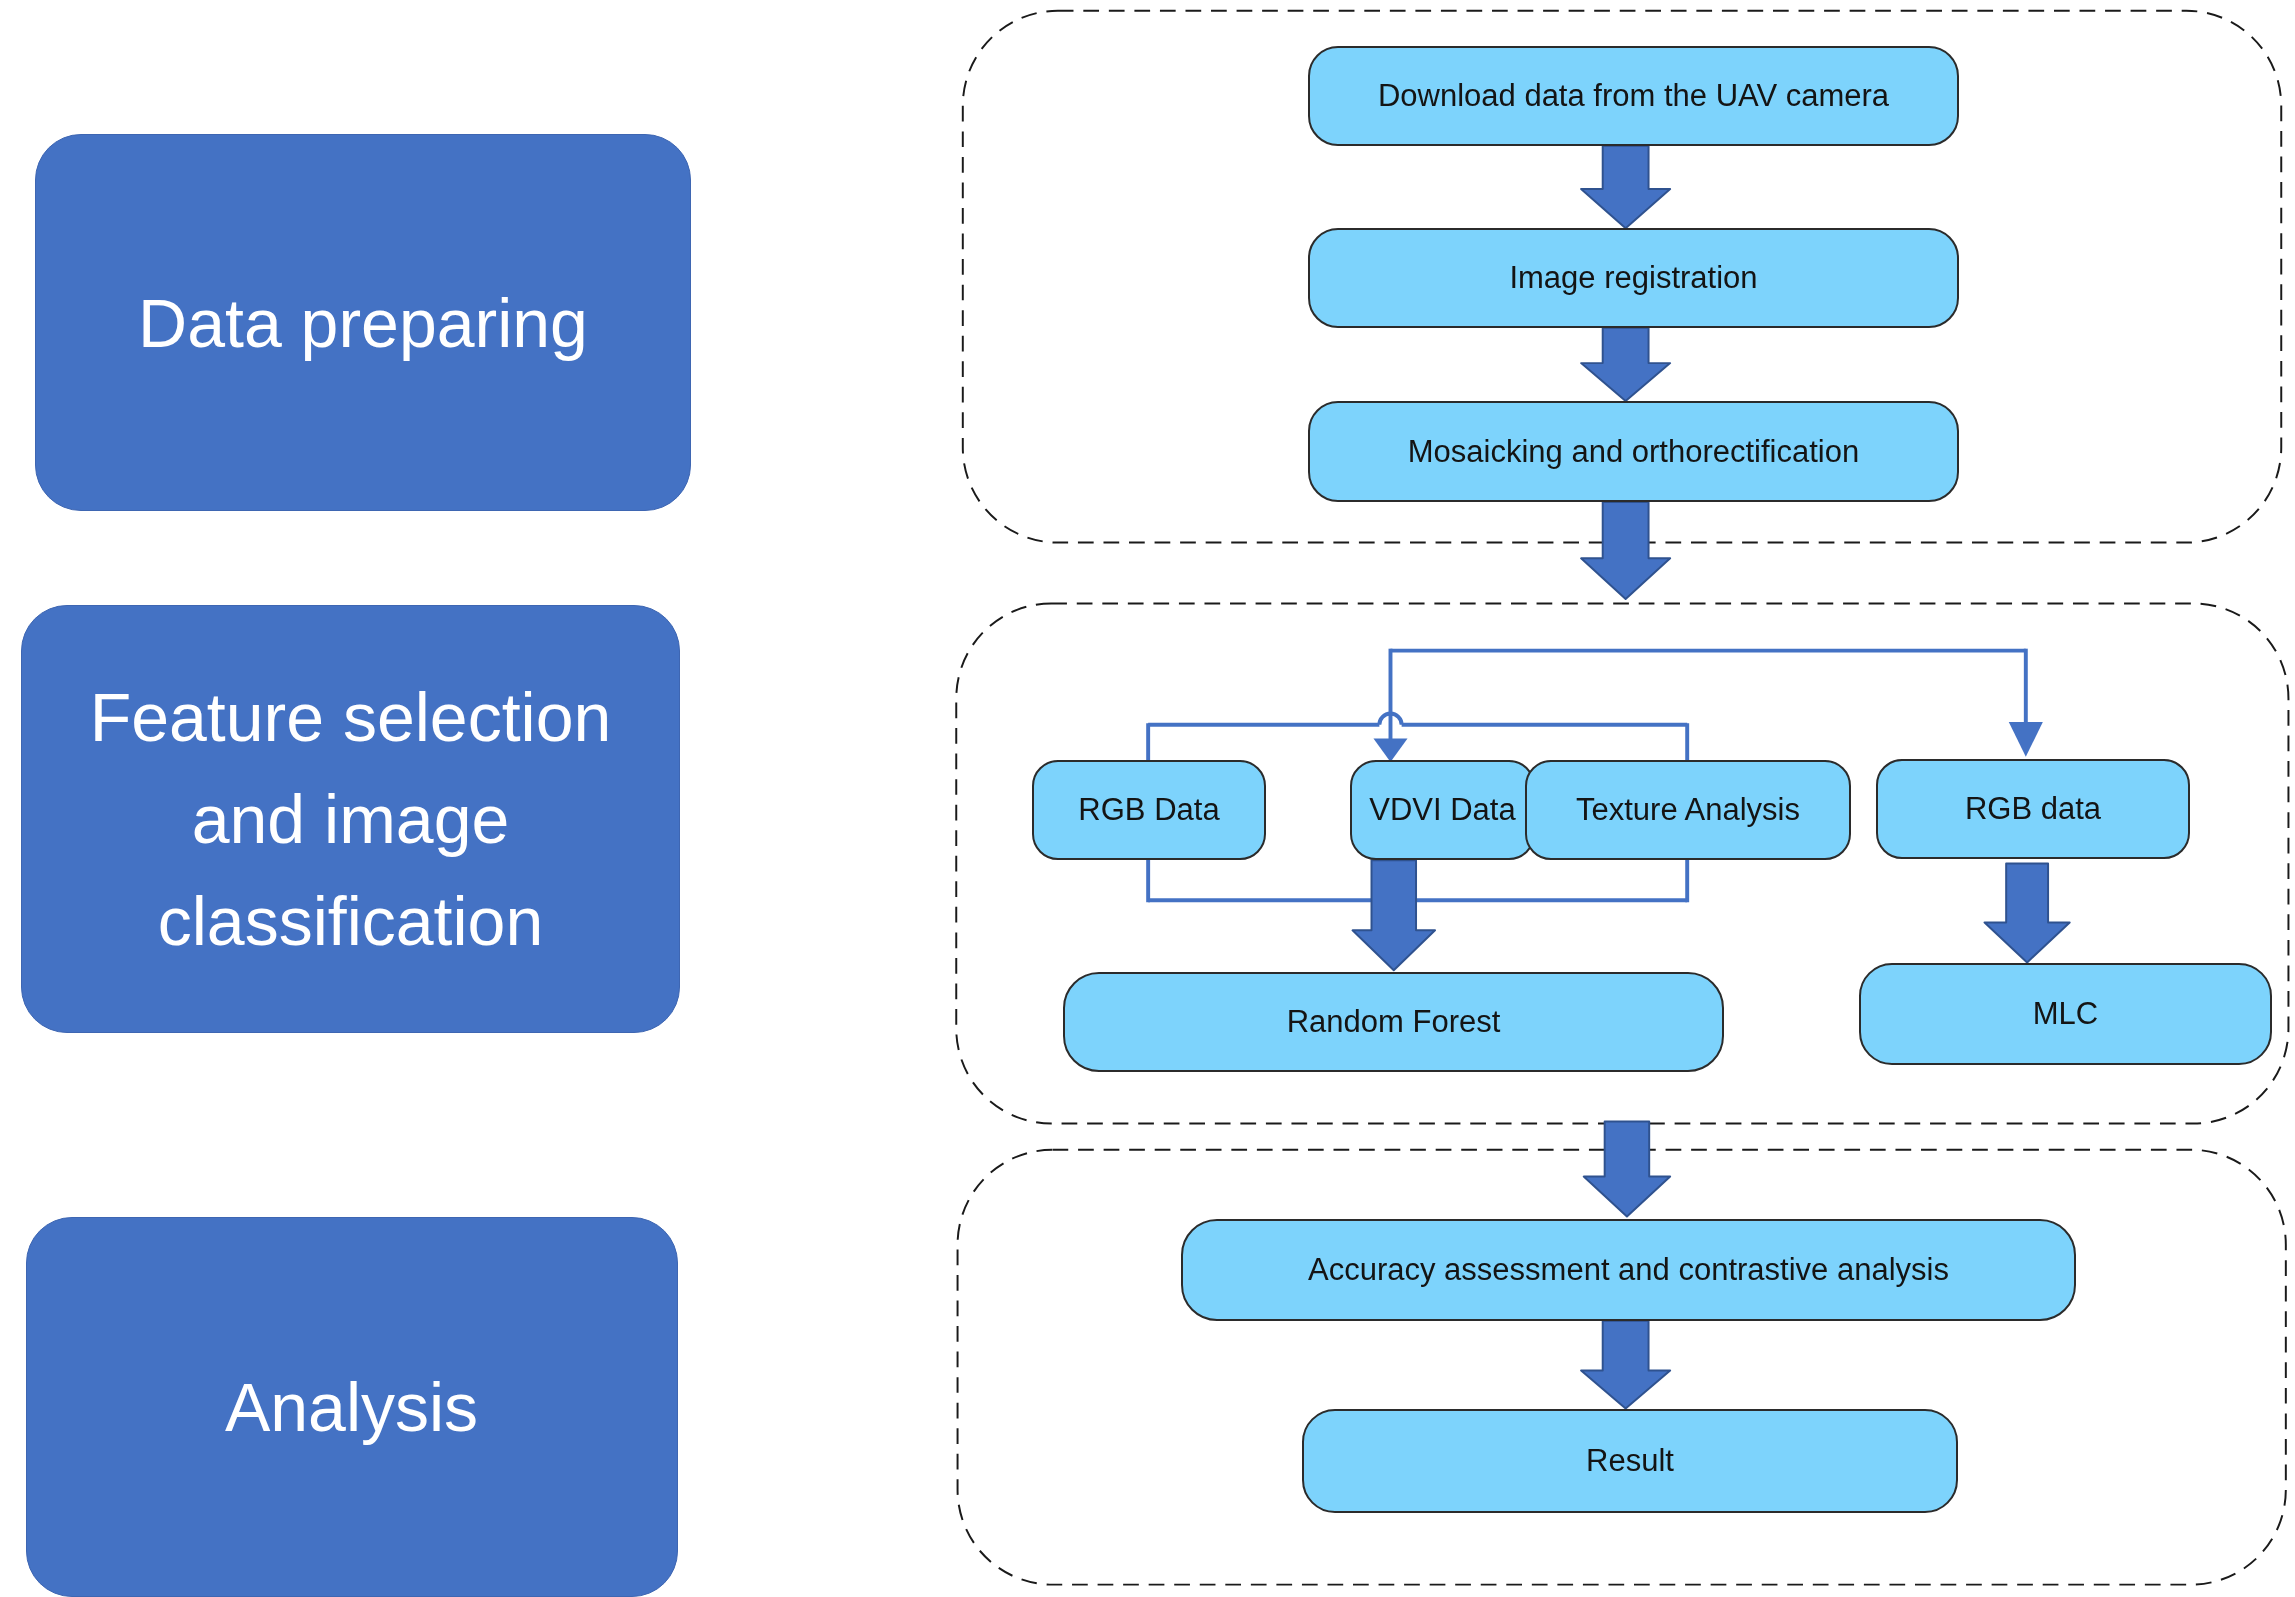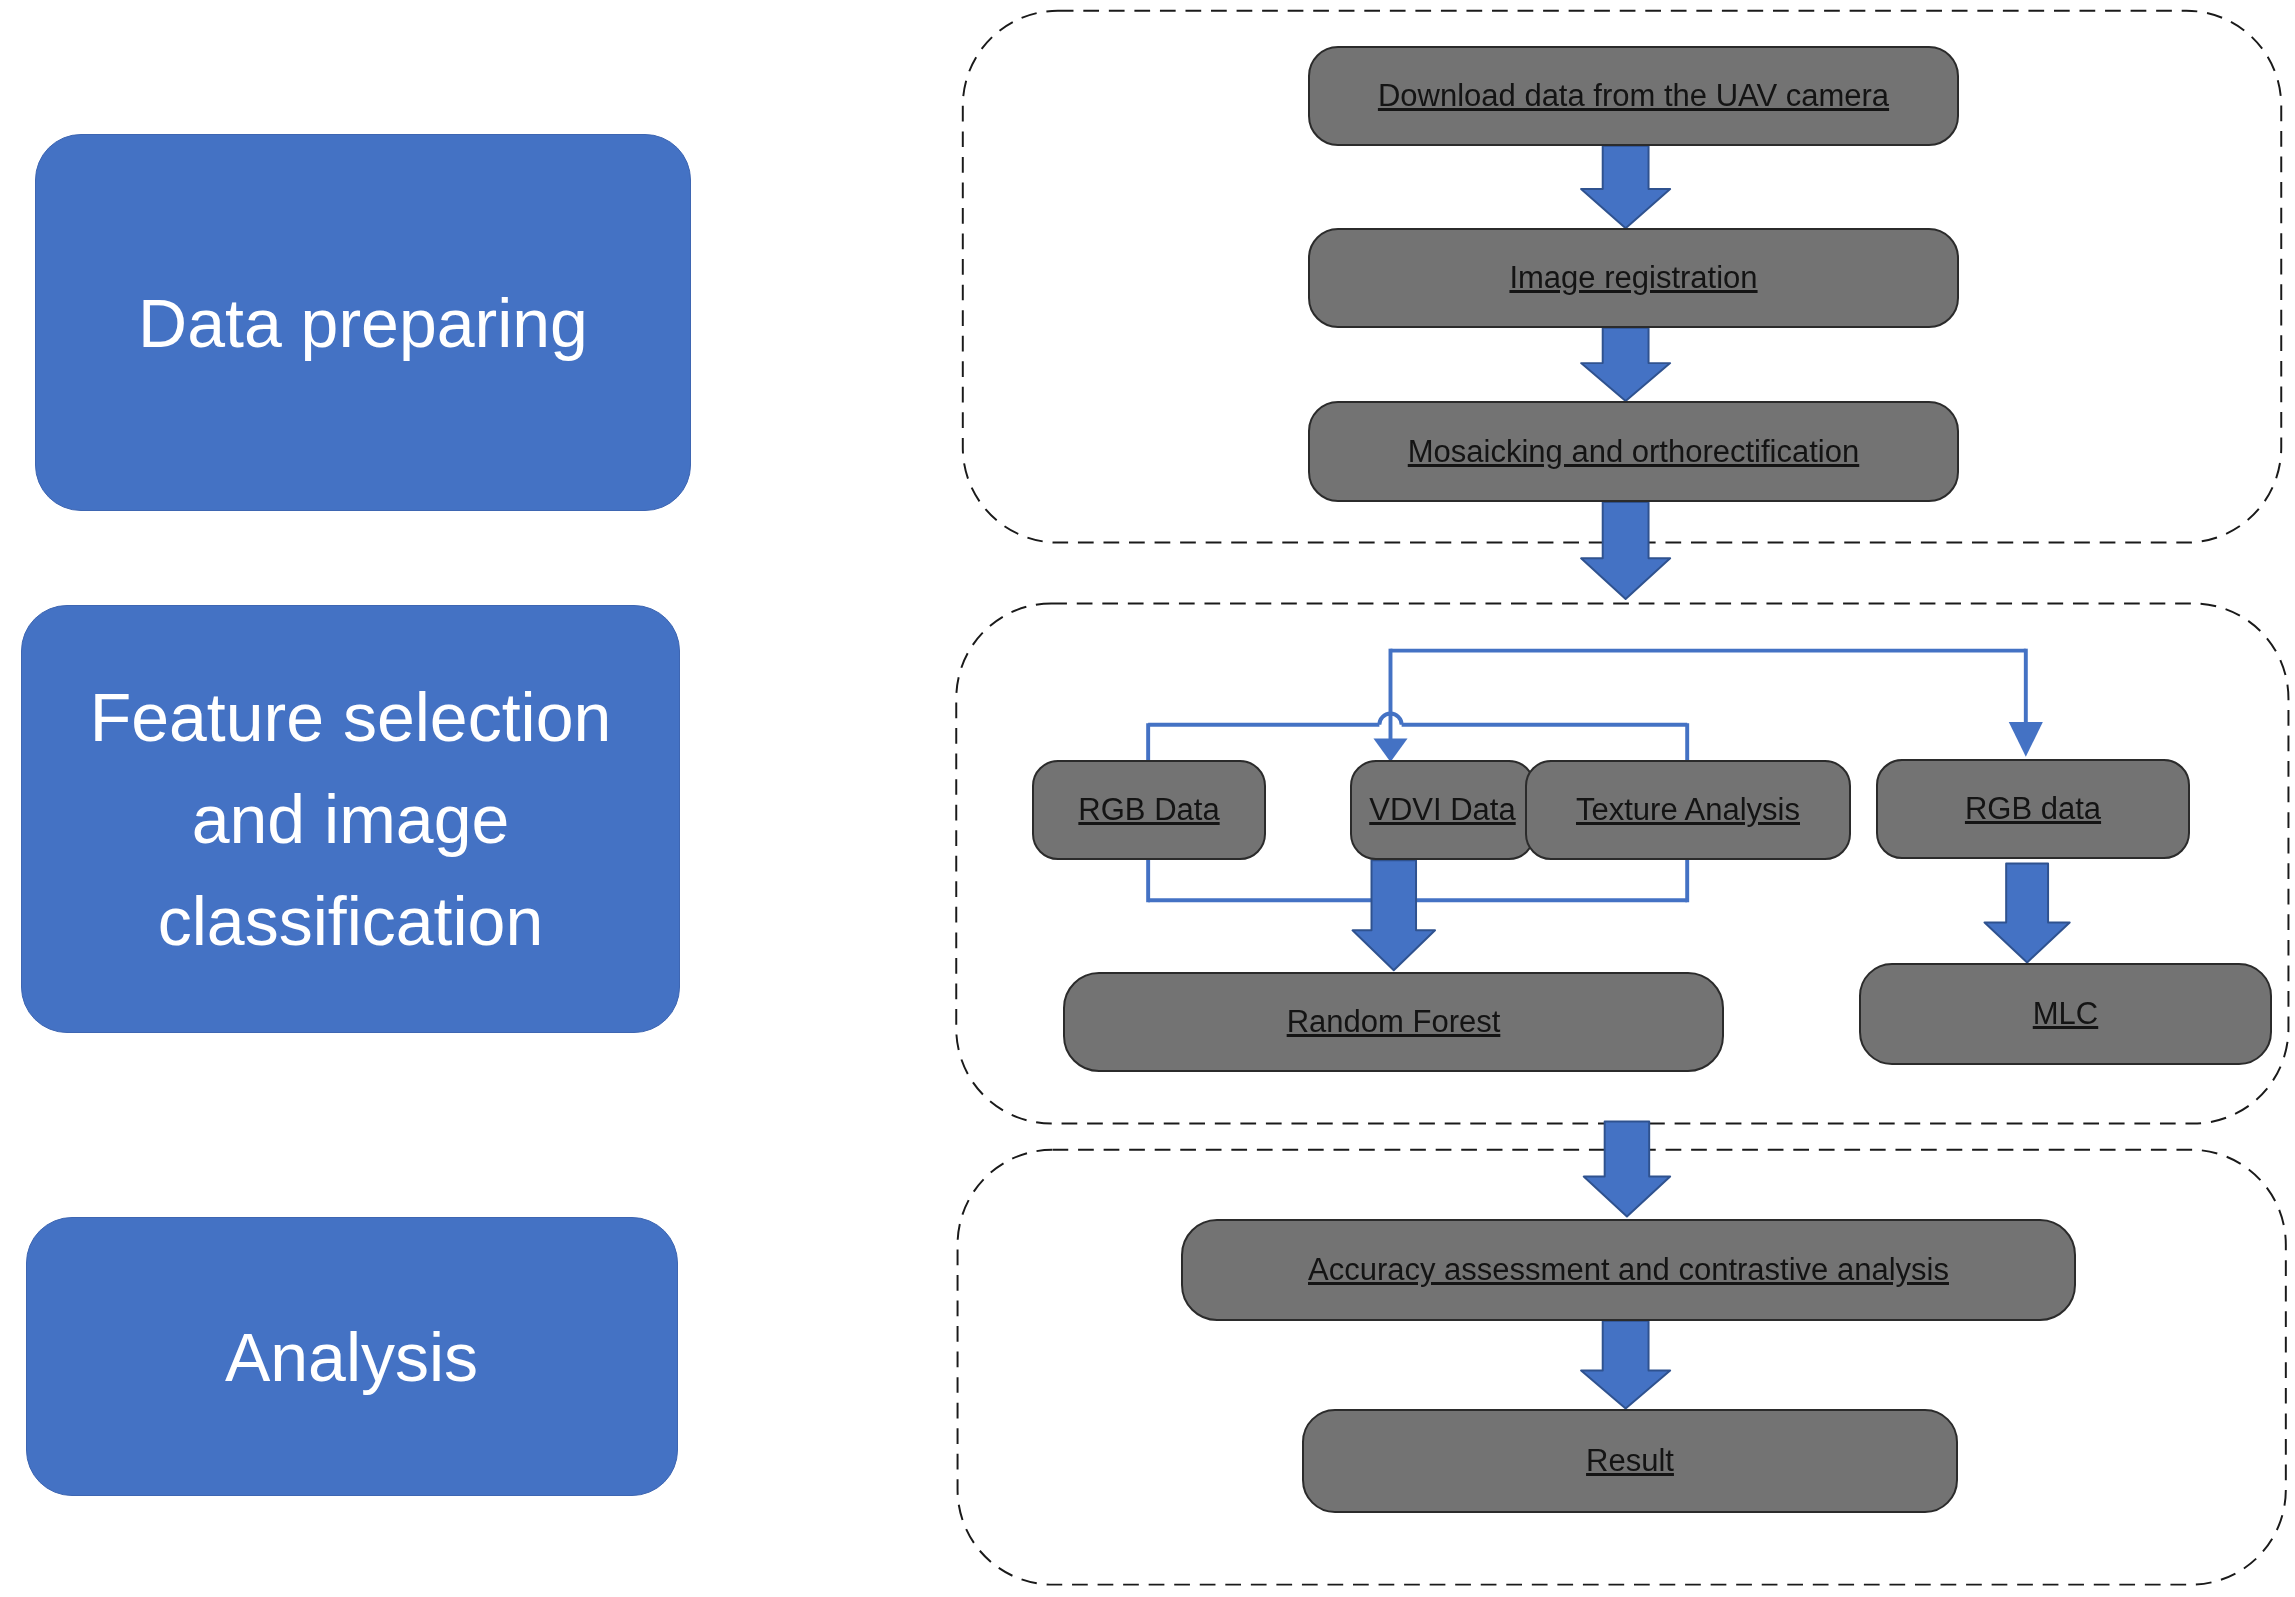--- a/index.html
+++ b/index.html
@@ -53,30 +53,29 @@
     border-radius:46px;
     display:flex;align-items:center;justify-content:center;
     text-align:center;
     font-size:68px;
     line-height:1.5;
     padding:0 13px;
     box-sizing:border-box;
   }
   .node{
     position:absolute;
-    background:#737373;
+    background:#7dd3fc;
     color:var(--node-text);
     border:2px solid var(--node-border);
     display:flex;align-items:center;justify-content:center;
     text-align:center;
     font-size:31px;
     line-height:1.15;
     box-sizing:border-box;
     padding:0 7.9px;
-    text-decoration:underline;
   }
   .r46{border-radius:30px;}
   .r40{border-radius:26px;}
   .r55{border-radius:36px;}
   .r50{border-radius:33px;}
 </style>
 </head>
 <body>
 
 <div id="canvas">
@@ -107,21 +106,21 @@
     <polygon class="block-arrow" points="2450,1712 2518,1712 2518,1796 2550,1796 2484,1857 2418,1796 2450,1796"></polygon>
     <polygon class="block-arrow" points="2447,2016 2517,2016 2517,2092 2550,2092 2482,2150 2414,2092 2447,2092"></polygon>
   </svg>
 
   <div class="stage" style="left:35px;top:134px;width:656px;height:377px;">
     <span>Data preparing</span>
   </div>
   <div class="stage" style="left:21px;top:605px;width:659px;height:428px;">
     <span>Feature selection and image classification</span>
   </div>
-  <div class="stage" style="left:25.5px;top:1217px;width:652px;height:279px;">
+  <div class="stage" style="left:25.5px;top:1217px;width:652px;height:380px;">
     <span>Analysis</span>
   </div>
 
   <div class="node r46" style="left:1308px;top:46px;width:651px;height:100px;">
     <span>Download data from the UAV camera</span>
   </div>
   <div class="node r46" style="left:1308px;top:228px;width:651px;height:100px;">
     <span>Image registration</span>
   </div>
   <div class="node r46" style="left:1308px;top:401px;width:651px;height:101px;">

